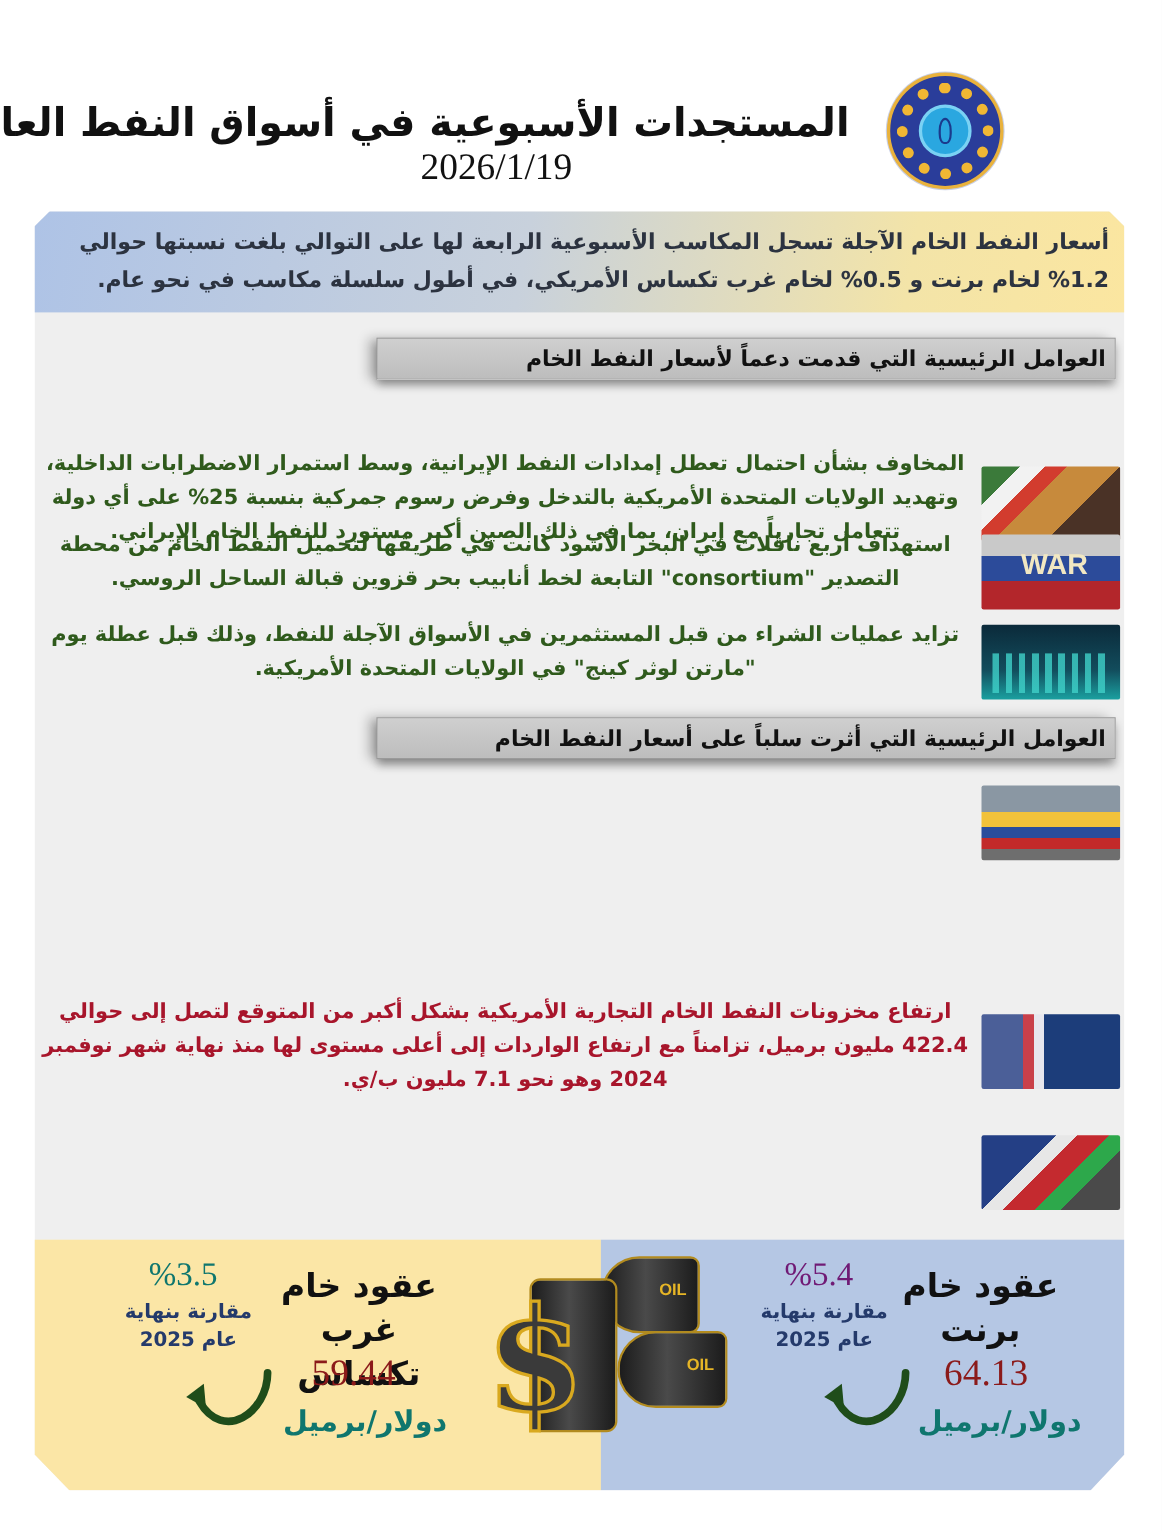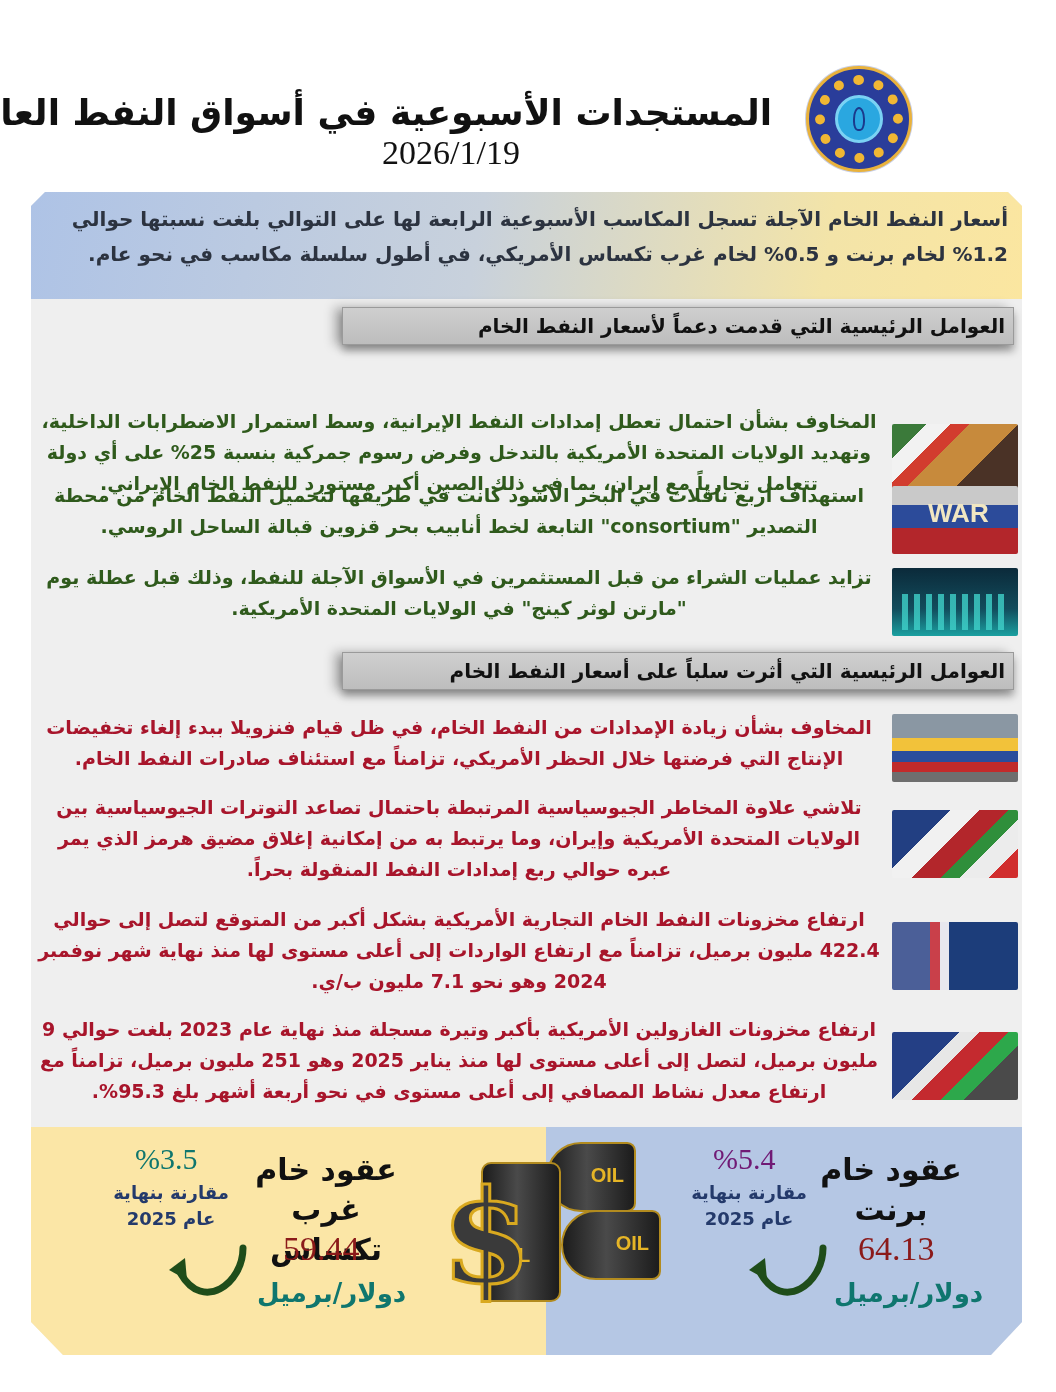--- a/index.html
+++ b/index.html
@@ -30,21 +30,21 @@
     font-family: "Liberation Serif", serif; direction: ltr;
   }
 
   
   .card {
     position: absolute; left: 31px; top: 192px; width: 991px; height: 1163px;
     background: #efefef;
     clip-path: polygon(14px 0, 977px 0, 991px 14px, 991px 1130px, 960px 1163px, 32px 1163px, 0 1130px, 0 14px);
   }
   .summary {
-    position: absolute; left: 0; top: 0; width: 991px; height: 107px;
+    position: absolute; left: 0; top: 0; width: 991px; height: 92px;
     background: linear-gradient(100deg, #aec3e6 0%, #c8d1dc 45%, #f3e4a8 80%, #fbe6a0 100%);
     padding: 10px 14px 0 14px;
     font-size: 20px; line-height: 35px; font-weight: bold; color: #2c3340; text-align: right;
   }
   .section-header {
     position: absolute; right: 8px; width: 672px; height: 38px;
     background: linear-gradient(180deg, #cfcfcf 0%, #bdbdbd 100%);
     border: 1px solid #9a9a9a;
     box-shadow: 0 6px 8px rgba(0,0,0,0.35), -8px 0 10px rgba(0,0,0,0.25);
     font-size: 20px; font-weight: bold; color: #111; line-height: 36px; padding-right: 8px;
@@ -84,21 +84,21 @@
   }
   .barrels { position: absolute; left: 410px; top: 950px; width: 230px; height: 170px; }
   .barrel {
     position: absolute; background: linear-gradient(90deg, #1c1c1c, #4a4a4a 45%, #1c1c1c);
     border: 2px solid #b28b1f; border-radius: 10px;
   }
   .dollar {
     position: absolute; left: 0; top: 30px; font-size: 130px; font-weight: bold; color: #3a3a3a;
     -webkit-text-stroke: 3px #d9a91f; font-family: "DejaVu Serif", serif; line-height: 1;
   }
-  .oil-label { position:absolute; font-weight:bold; color:#e6b526; font-size:20px; font-family:"Liberation Sans",sans-serif; }
+  .oil-label { position:absolute; font-weight:bold; color:#e6b526; font-size:15px; font-family:"Liberation Sans",sans-serif; }
 
   .price-title { position: absolute; font-size: 30px; font-weight: bold; color: #111; text-align: center; line-height: 40px; }
   .price-value { position: absolute; font-size: 34px; color: #8b1a1a; font-family: "Liberation Serif", serif; direction: ltr; }
   .price-unit { position: absolute; font-size: 26px; font-weight: bold; color: #0f766e; }
   .pct { position: absolute; font-size: 30px; font-family: "Liberation Serif", serif; direction: ltr; }
   .pct-note { position: absolute; font-size: 18px; font-weight: bold; color: #243a6b; text-align: center; line-height: 26px; }
   .arrow { position: absolute; }
 </style>
 </head>
 <body>
@@ -138,36 +138,30 @@
     <div class="thumb t-chart" style="top:4px;"></div>
     <div class="text" style="top:-2px;">تزايد عمليات الشراء من قبل المستثمرين في الأسواق الآجلة للنفط، وذلك قبل عطلة يوم "مارتن لوثر كينج" في الولايات المتحدة الأمريكية.</div>
   </div>
 
   <div class="section-header" style="top:460px;">
     <span>العوامل الرئيسية التي أثرت سلباً على أسعار النفط الخام</span>
   </div>
 
   <div class="item neg" style="top:520px; height:70px;">
     <div class="thumb t-venez" style="top:2px;"></div>
-    <div class="text" style="top:0px;">المخاوف بشأن زيادة الإمدادات من النفط الخام، في ظل قيام فنزويلا ببدء إلغاء تخفيضات الإنتاج التي فرضتها خلال الحظر الأمريكي، تزامناً مع استئناف صادرات النفط الخام.</div>
-  </div>
-
-  <div class="item neg" style="top:600px; height:100px;">
-    <div class="thumb t-usiran" style="top:18px;"></div>
-    <div class="text" style="top:0px;">تلاشي علاوة المخاطر الجيوسياسية المرتبطة باحتمال تصاعد التوترات الجيوسياسية بين الولايات المتحدة الأمريكية وإيران، وما يرتبط به من إمكانية إغلاق مضيق هرمز الذي يمر عبره حوالي ربع إمدادات النفط المنقولة بحراً.</div>
-  </div>
+  </div>
+
 
   <div class="item neg" style="top:712px; height:100px;">
     <div class="thumb t-usbarrels" style="top:18px;"></div>
     <div class="text" style="top:0px;">ارتفاع مخزونات النفط الخام التجارية الأمريكية بشكل أكبر من المتوقع لتصل إلى حوالي 422.4 مليون برميل، تزامناً مع ارتفاع الواردات إلى أعلى مستوى لها منذ نهاية شهر نوفمبر 2024 وهو نحو 7.1 مليون ب/ي.</div>
   </div>
 
   <div class="item neg" style="top:822px; height:100px;">
     <div class="thumb t-usgas" style="top:18px;"></div>
-    <div class="text" style="top:0px;">ارتفاع مخزونات الغازولين الأمريكية بأكبر وتيرة مسجلة منذ نهاية عام 2023 بلغت حوالي 9 مليون برميل، لتصل إلى أعلى مستوى لها منذ يناير 2025 وهو 251 مليون برميل، تزامناً مع ارتفاع معدل نشاط المصافي إلى أعلى مستوى في نحو أربعة أشهر بلغ 95.3%.</div>
   </div>
 
   <div class="panel-wti"></div>
   <div class="panel-brent"></div>
 
   <div class="price-title" style="left:205px; top:958px; width:180px;">
     <div>عقود خام</div>
     <div>غرب تكساس</div>
   </div>
   <div class="price-value" style="left:252px; top:1038px;">59.44</div>

